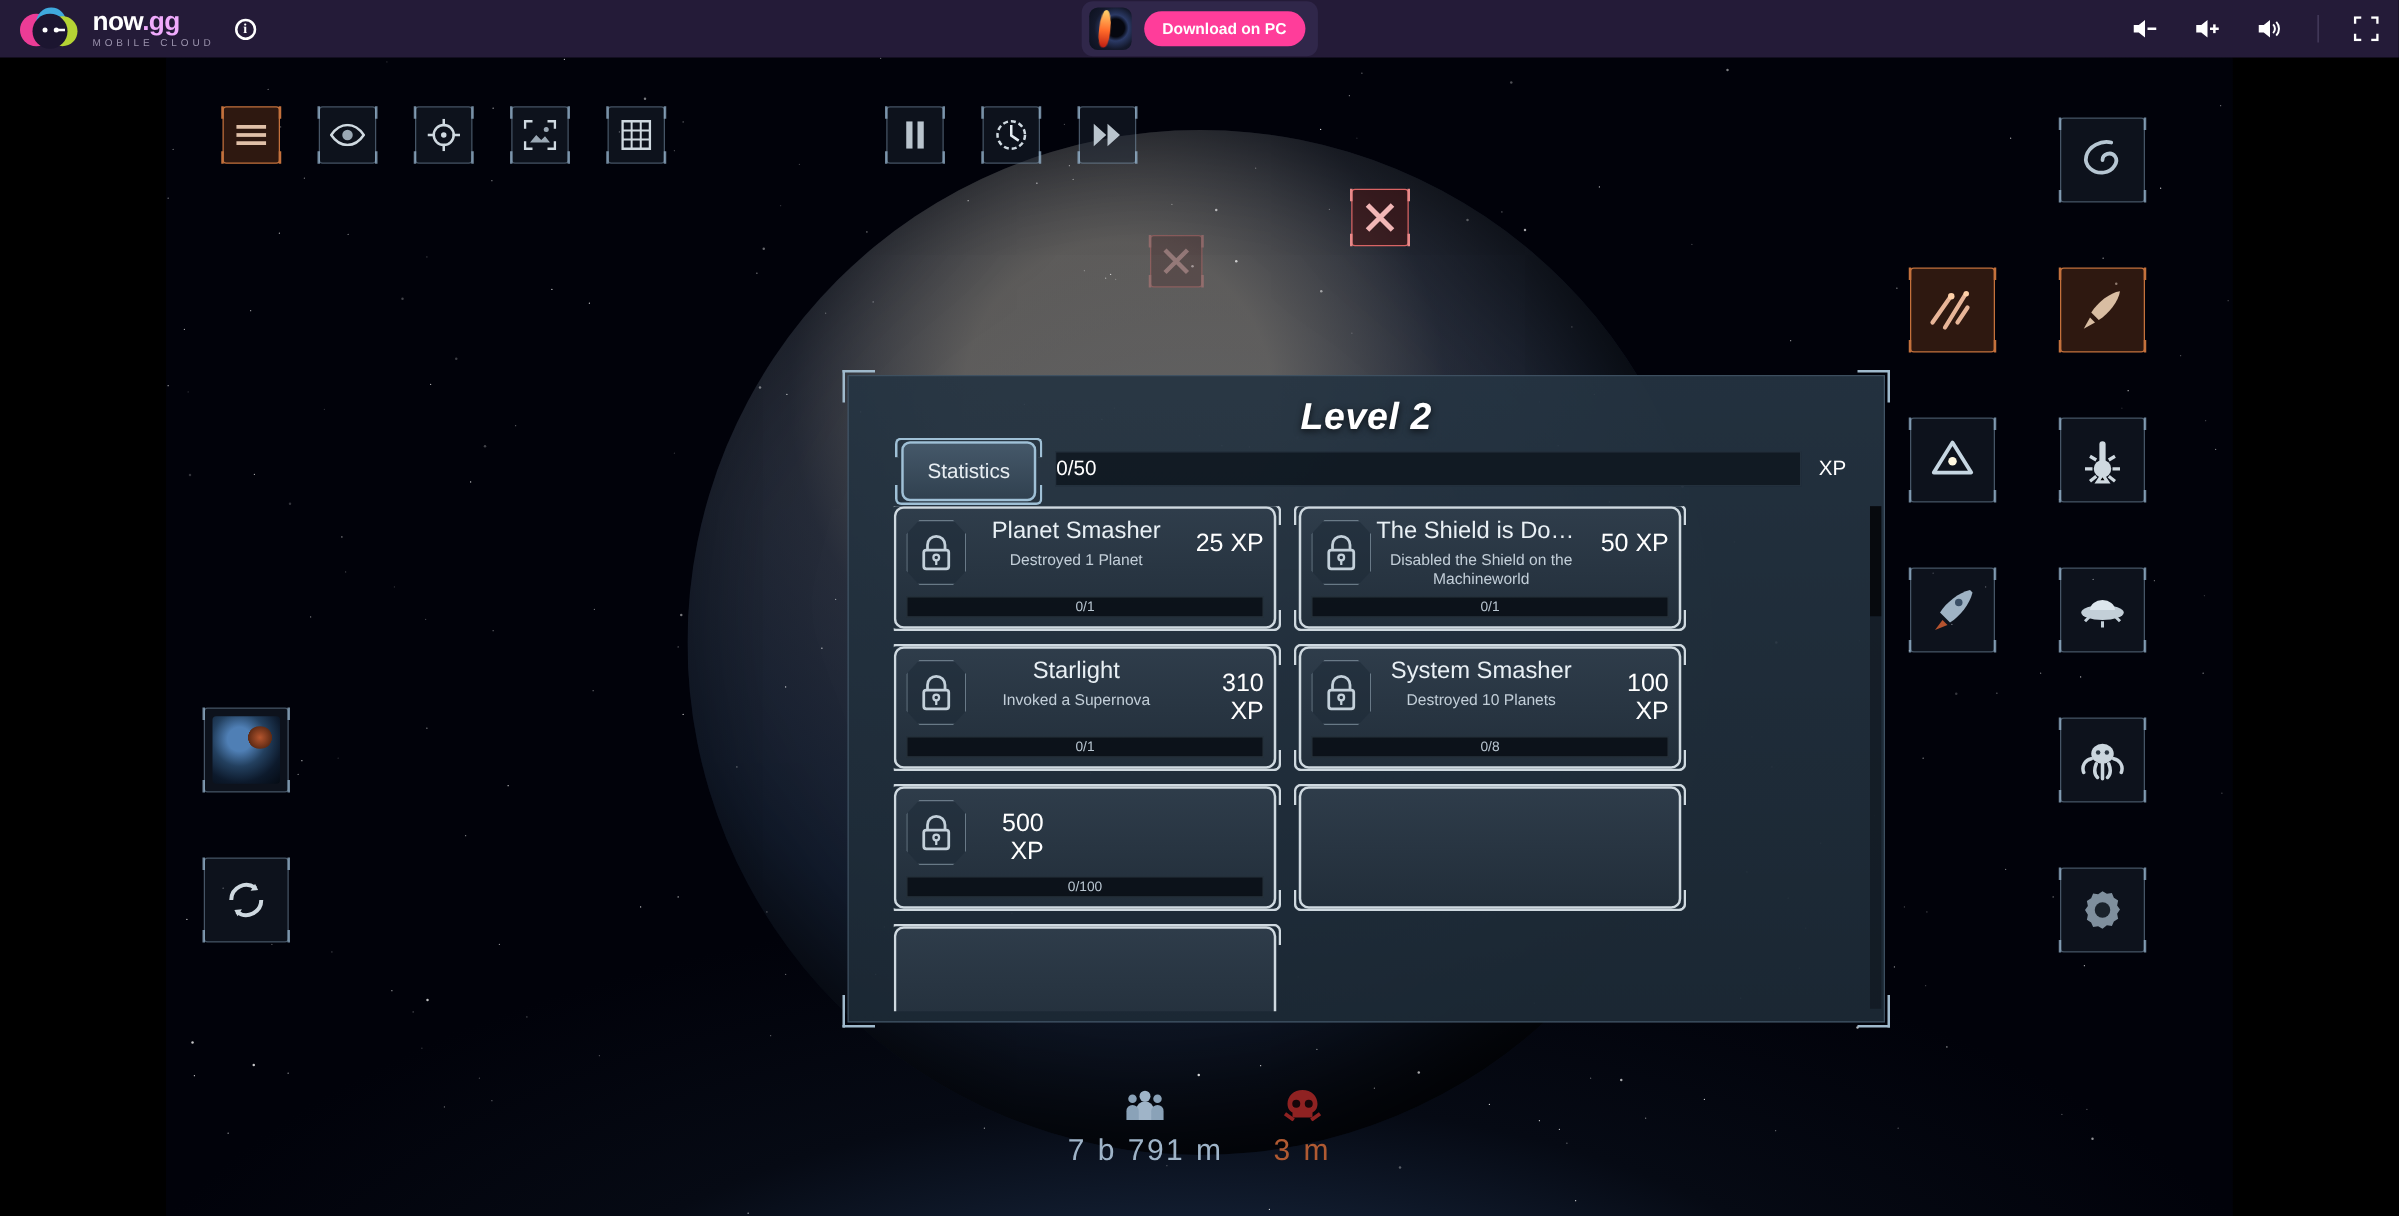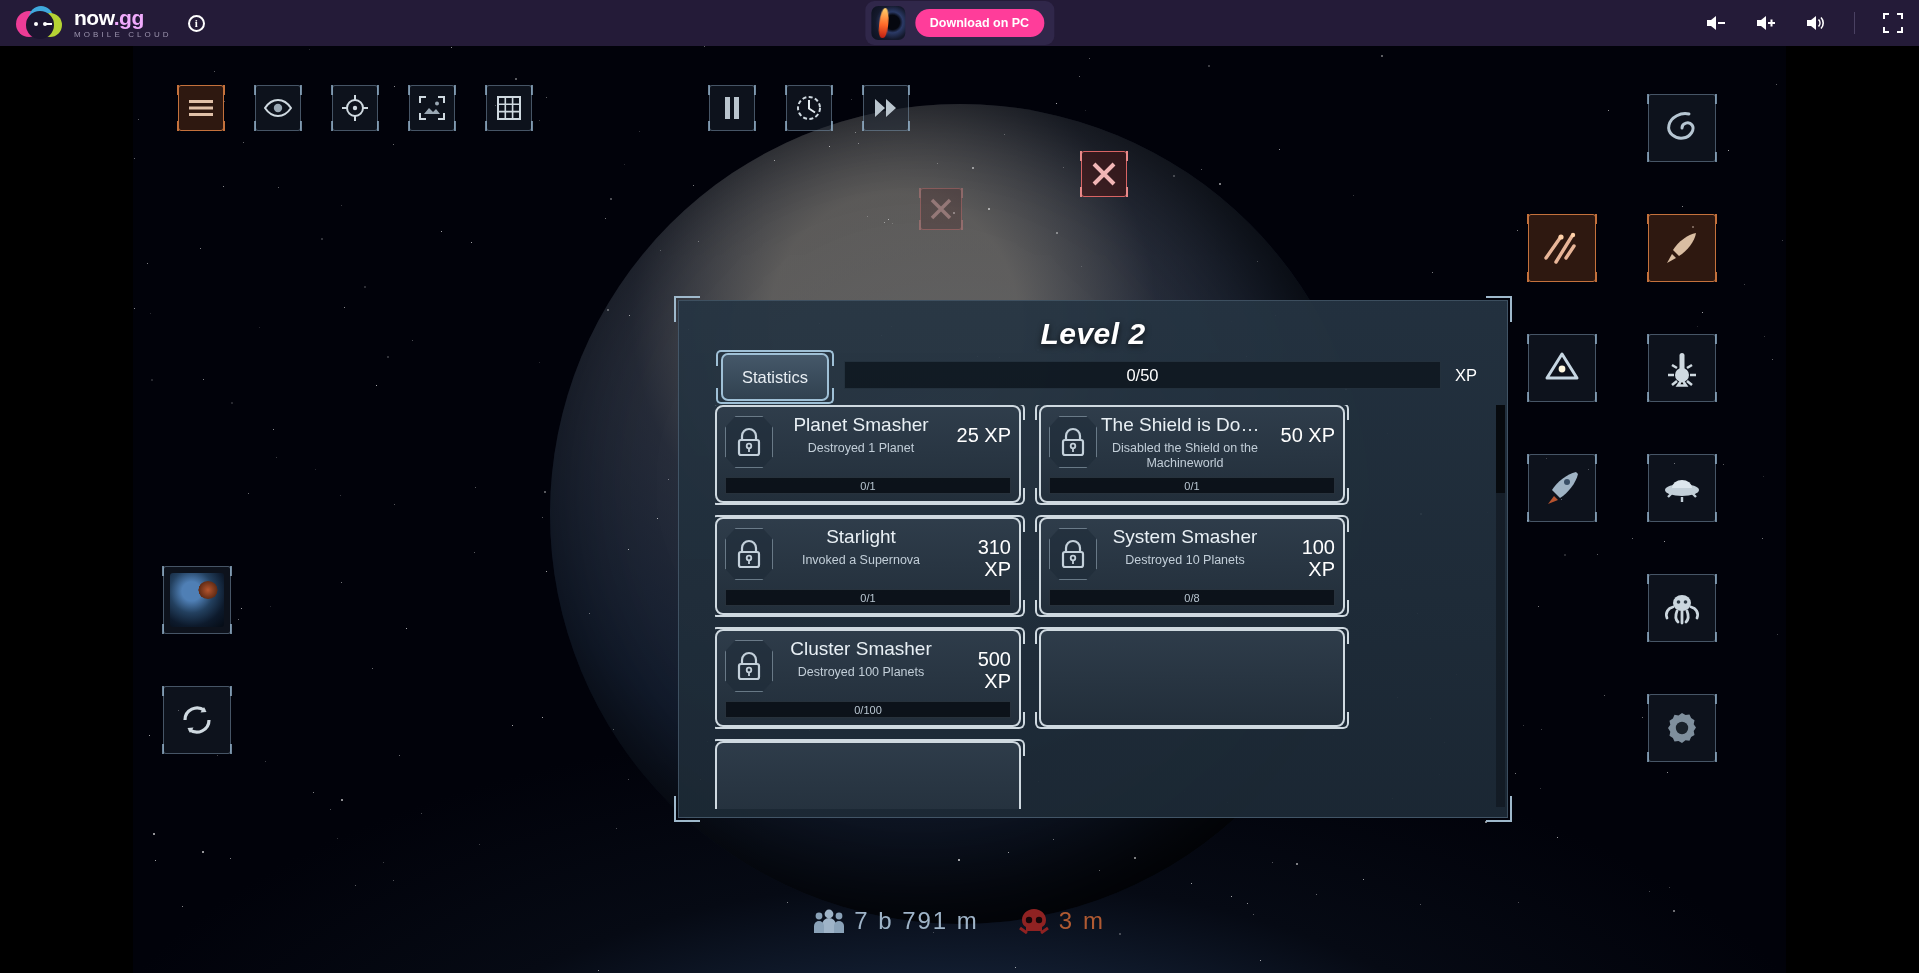--- a/index.html
+++ b/index.html
@@ -108,21 +108,21 @@
     position: relative; overflow: hidden;
   }
   .thumbimg::after {
     content:''; position: absolute; right: 6px; top: 8px; width: 20px; height: 18px;
     background: radial-gradient(circle at 50% 50%, #b5552e, #5e2a14 70%, transparent 72%);
     border-radius: 50%;
   }
 
   
   .stats { position: absolute; left: 0; right: 0; bottom: 38px; display: flex; justify-content: center; gap: 40px; align-items: center; }
-  .stat { display: flex; align-items: center; gap: 10px; font-size: 24px; letter-spacing: 2px; }
+  .stat { display: flex; align-items: center; gap: 10px; font-size: 24px; letter-spacing: 2px; flex-direction: column; }
   .stat.pop { color: #9fb4c8; }
   .stat.dead { color: #b05a32; }
 
   
   .modal {
     position: absolute; left: 545px; top: 254px; width: 830px; height: 518px;
     background: linear-gradient(180deg, rgba(37,52,66,.93), rgba(28,41,53,.95));
     border: 1px solid rgba(140,170,195,.3);
     z-index: 20;
   }
@@ -149,21 +149,21 @@
     content:''; position: absolute; left: -7px; right: -7px; height: 14px;
     border-left: 2px solid #9fc0d6; border-right: 2px solid #9fc0d6;
   }
   .tab-btn::before { top: -5px; border-top: 2px solid #9fc0d6; border-radius: 5px 5px 0 0; }
   .tab-btn::after { bottom: -5px; border-bottom: 2px solid #9fc0d6; border-radius: 0 0 5px 5px; }
 
   .xp-row { position: absolute; left: 165px; right: 30px; top: 60px; display: flex; align-items: center; gap: 14px; }
   .xp-bar {
     flex: 1; height: 28px; background: rgba(14,22,30,.85);
     border: 1px solid rgba(120,150,175,.18);
-    display: flex; align-items: center; justify-content: center;
+    display: flex; align-items: center; 
     color: #fff; font-size: 16.5px; position: relative; overflow: hidden;
   }
   .xp-fill { position: absolute; left: 0; top: 0; bottom: 0; background: linear-gradient(90deg,#3f7fa8,#5ba8d4); }
   .xp-label { color: #fff; font-size: 16.5px; }
 
   .ach-scroll {
     position: absolute; left: 36px; right: 22px; top: 104px; bottom: 8px;
     overflow: hidden;
   }
   .ach-grid { display: flex; flex-wrap: wrap; gap: 14px 18px; padding-right: 14px; }
@@ -768,24 +768,20 @@
           </div>
           <div class="ach-card">
             <div class="lock-box">
               <svg width="26" height="30" viewBox="0 0 26 30">
                 <path d="M6 13V9a7 7 0 0114 0v4" fill="none" stroke="#c3d0da" stroke-width="2.2"></path>
                 <rect x="3" y="13" width="20" height="15" rx="2" fill="none" stroke="#c3d0da" stroke-width="2.2"></rect>
                 <circle cx="13" cy="19" r="2.3" fill="none" stroke="#c3d0da" stroke-width="1.8"></circle>
                 <path d="M13 21v4" stroke="#c3d0da" stroke-width="1.8"></path>
               </svg>
             </div>
-            <div class="ach-mid">
-              <div class="ach-name">Cluster Smasher</div>
-              <div class="ach-desc">Destroyed 100 Planets</div>
-            </div>
             <div class="ach-xp">500 XP</div>
             <div class="ach-prog">0/100</div>
           </div>
           <div class="ach-card"></div>
           <div class="ach-card"></div>
         </div>
     </div>
     <div class="scrollbar">
       <div class="scroll-thumb"></div>
     </div>

